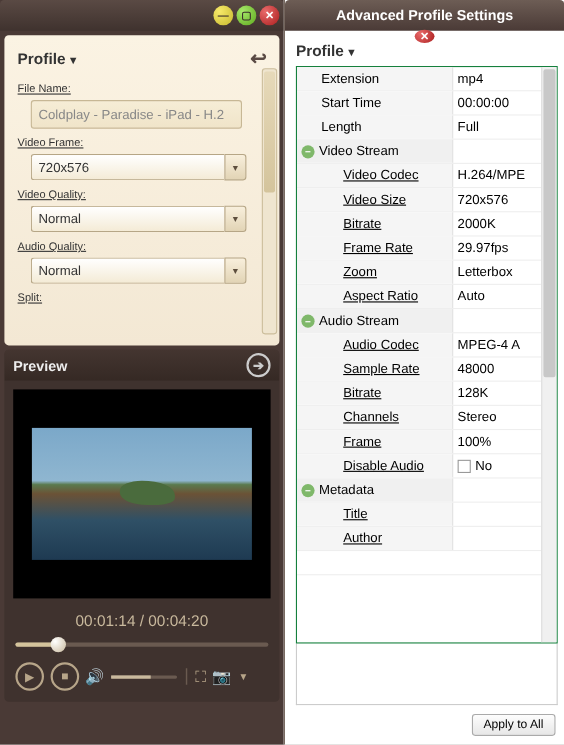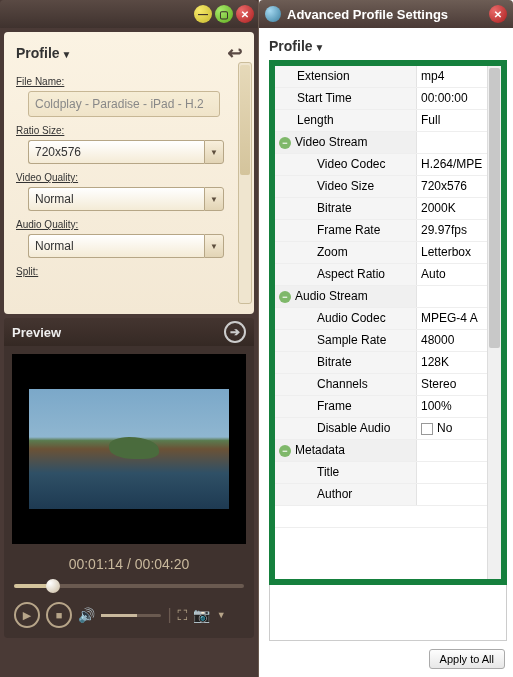--- a/index.html
+++ b/index.html
@@ -39,35 +39,35 @@
   .slider-knob{ position:absolute; left:17%; top:50%; width:14px; height:14px; background:radial-gradient(circle at 30% 30%,#fff,#c9b99d); border-radius:50%; transform:translate(-50%,-50%); cursor:pointer;}
   .controls-row{ display:flex; align-items:center; gap:6px; padding:6px 10px 10px 10px;}
   .ctrl-btn{ width:26px; height:26px; border-radius:50%; border:2px solid #b7a589; display:flex; align-items:center; justify-content:center; color:#b7a589; font-size:11px; cursor:pointer;}
   .ctrl-icon{ color:#b7a589; font-size:14px; cursor:pointer;}
   .vol-track{ width:60px; height:3px; background:#6a5a50; position:relative; border-radius:2px;}
   .vol-fill{ position:absolute; height:100%; width:60%; background:#c9b99d;}
   .sep{ color:#6a5a50;}
   
   
   .right-panel { flex:1; background:#fff; display:flex; flex-direction:column; border-left:1px solid #6a5a50;}
-  .right-titlebar{ height:28px; background: linear-gradient(#6d5d55,#4a3a36); display:flex; align-items:center; padding:0 6px; color:#fff; font-size:13px; font-weight:bold; gap:6px; border-radius:4px 4px 0 0;}
+  .right-titlebar{ height:28px; background: linear-gradient(#6d5d55,#4a3a36); display:flex; align-items:center; padding:0 6px; color:#fff; font-size:13px; font-weight:bold; gap:6px; border-radius:4px 4px 0 0;flex-direction:column;}
   .globe-icon{ width:16px;height:16px;border-radius:50%;background:radial-gradient(circle at 30% 30%,#a5d8f0,#3a7fa0);}
   .r-title{ flex:1;}
   .r-close{ width:18px; height:18px; border-radius:50%; background: radial-gradient(circle at 30% 30%, #e96a6a, #aa1e1e); color:#fff; display:flex;align-items:center;justify-content:center;font-size:10px;font-weight:bold;cursor:pointer;}
   .r-content{ flex:1; display:flex; flex-direction:column; padding:10px 6px 8px 10px;}
   .r-section-title{ font-weight:bold; font-size:14px; color:#333; margin-bottom:6px;}
   .r-section-title .arrow{ font-size:10px; margin-left:2px;}
-  .prop-scroll{ flex:1; border:6px solid #15803d; position:relative; overflow:hidden;}
+  .prop-scroll{ flex:1; border:1px solid #15803d; position:relative; overflow:hidden;}
   .prop-table{ width:calc(100% - 14px); font-size:12px;}
   .prop-row{ display:flex; border-bottom:1px solid #eee; height:22px;}
   .prop-row:nth-child(even){}
   .prop-key{ flex:0 0 142px; background:#f5f5f5; padding:3px 4px; border-right:1px solid #e3e3e3;}
   .prop-val{ flex:1; padding:3px 4px;}
   .indent1{ padding-left:22px;}
-  .indent2{ padding-left:42px;}
+  .indent2{ padding-left:42px;text-decoration:underline;}
   .group-row .prop-key{ background:#f0f0f0; font-weight:normal;}
   .expand{ display:inline-flex; width:12px; height:12px; border-radius:50%; background:#7fb86a; color:#fff; align-items:center; justify-content:center; font-size:9px; margin-right:4px; font-weight:bold;}
   .checkbox{ display:inline-block; width:12px;height:12px;border:1px solid #999; margin-right:4px; vertical-align:middle;}
   .r-vscroll{ position:absolute; top:0; right:0; width:14px; bottom:0; background:#f0f0f0; border-left:1px solid #ddd;}
   .r-thumb{ position:absolute; left:1px; right:1px; top:2px; height:280px; background:#c8c8c8; border-radius:2px;}
   .textarea-box{ height:56px; border:1px solid #ccc; border-top:none; background:#fff;}
   .apply-row{ display:flex; justify-content:flex-end; padding:8px 2px 0 0;}
   .apply-btn{ padding:3px 10px; border:1px solid #aaa; border-radius:3px; background:linear-gradient(#fdfdfd,#e7e7e7); font-size:11px; cursor:pointer;}
   
 </style>
@@ -85,21 +85,21 @@
     <div class="section-hdr">
       <span><span>Profile</span><span class="arrow">▼</span></span>
       <span class="back-arrow">↩</span>
     </div>
 
     <div class="form-row">
       <span class="form-label">File Name:</span>
       <input class="text-input" readonly="" value="Coldplay - Paradise - iPad - H.2" style="">
     </div>
     <div class="form-row">
-      <span class="form-label">Ratio Size:</span>
+      <span class="form-label">Video Frame:</span>
       <div class="select-wrap">
         <div class="select-box">720x576</div>
         <div class="select-btn">▼</div>
       </div>
     </div>
     <div class="form-row">
       <span class="form-label">Video Quality:</span>
       <div class="select-wrap">
         <div class="select-box">Normal</div>
         <div class="select-btn">▼</div>

